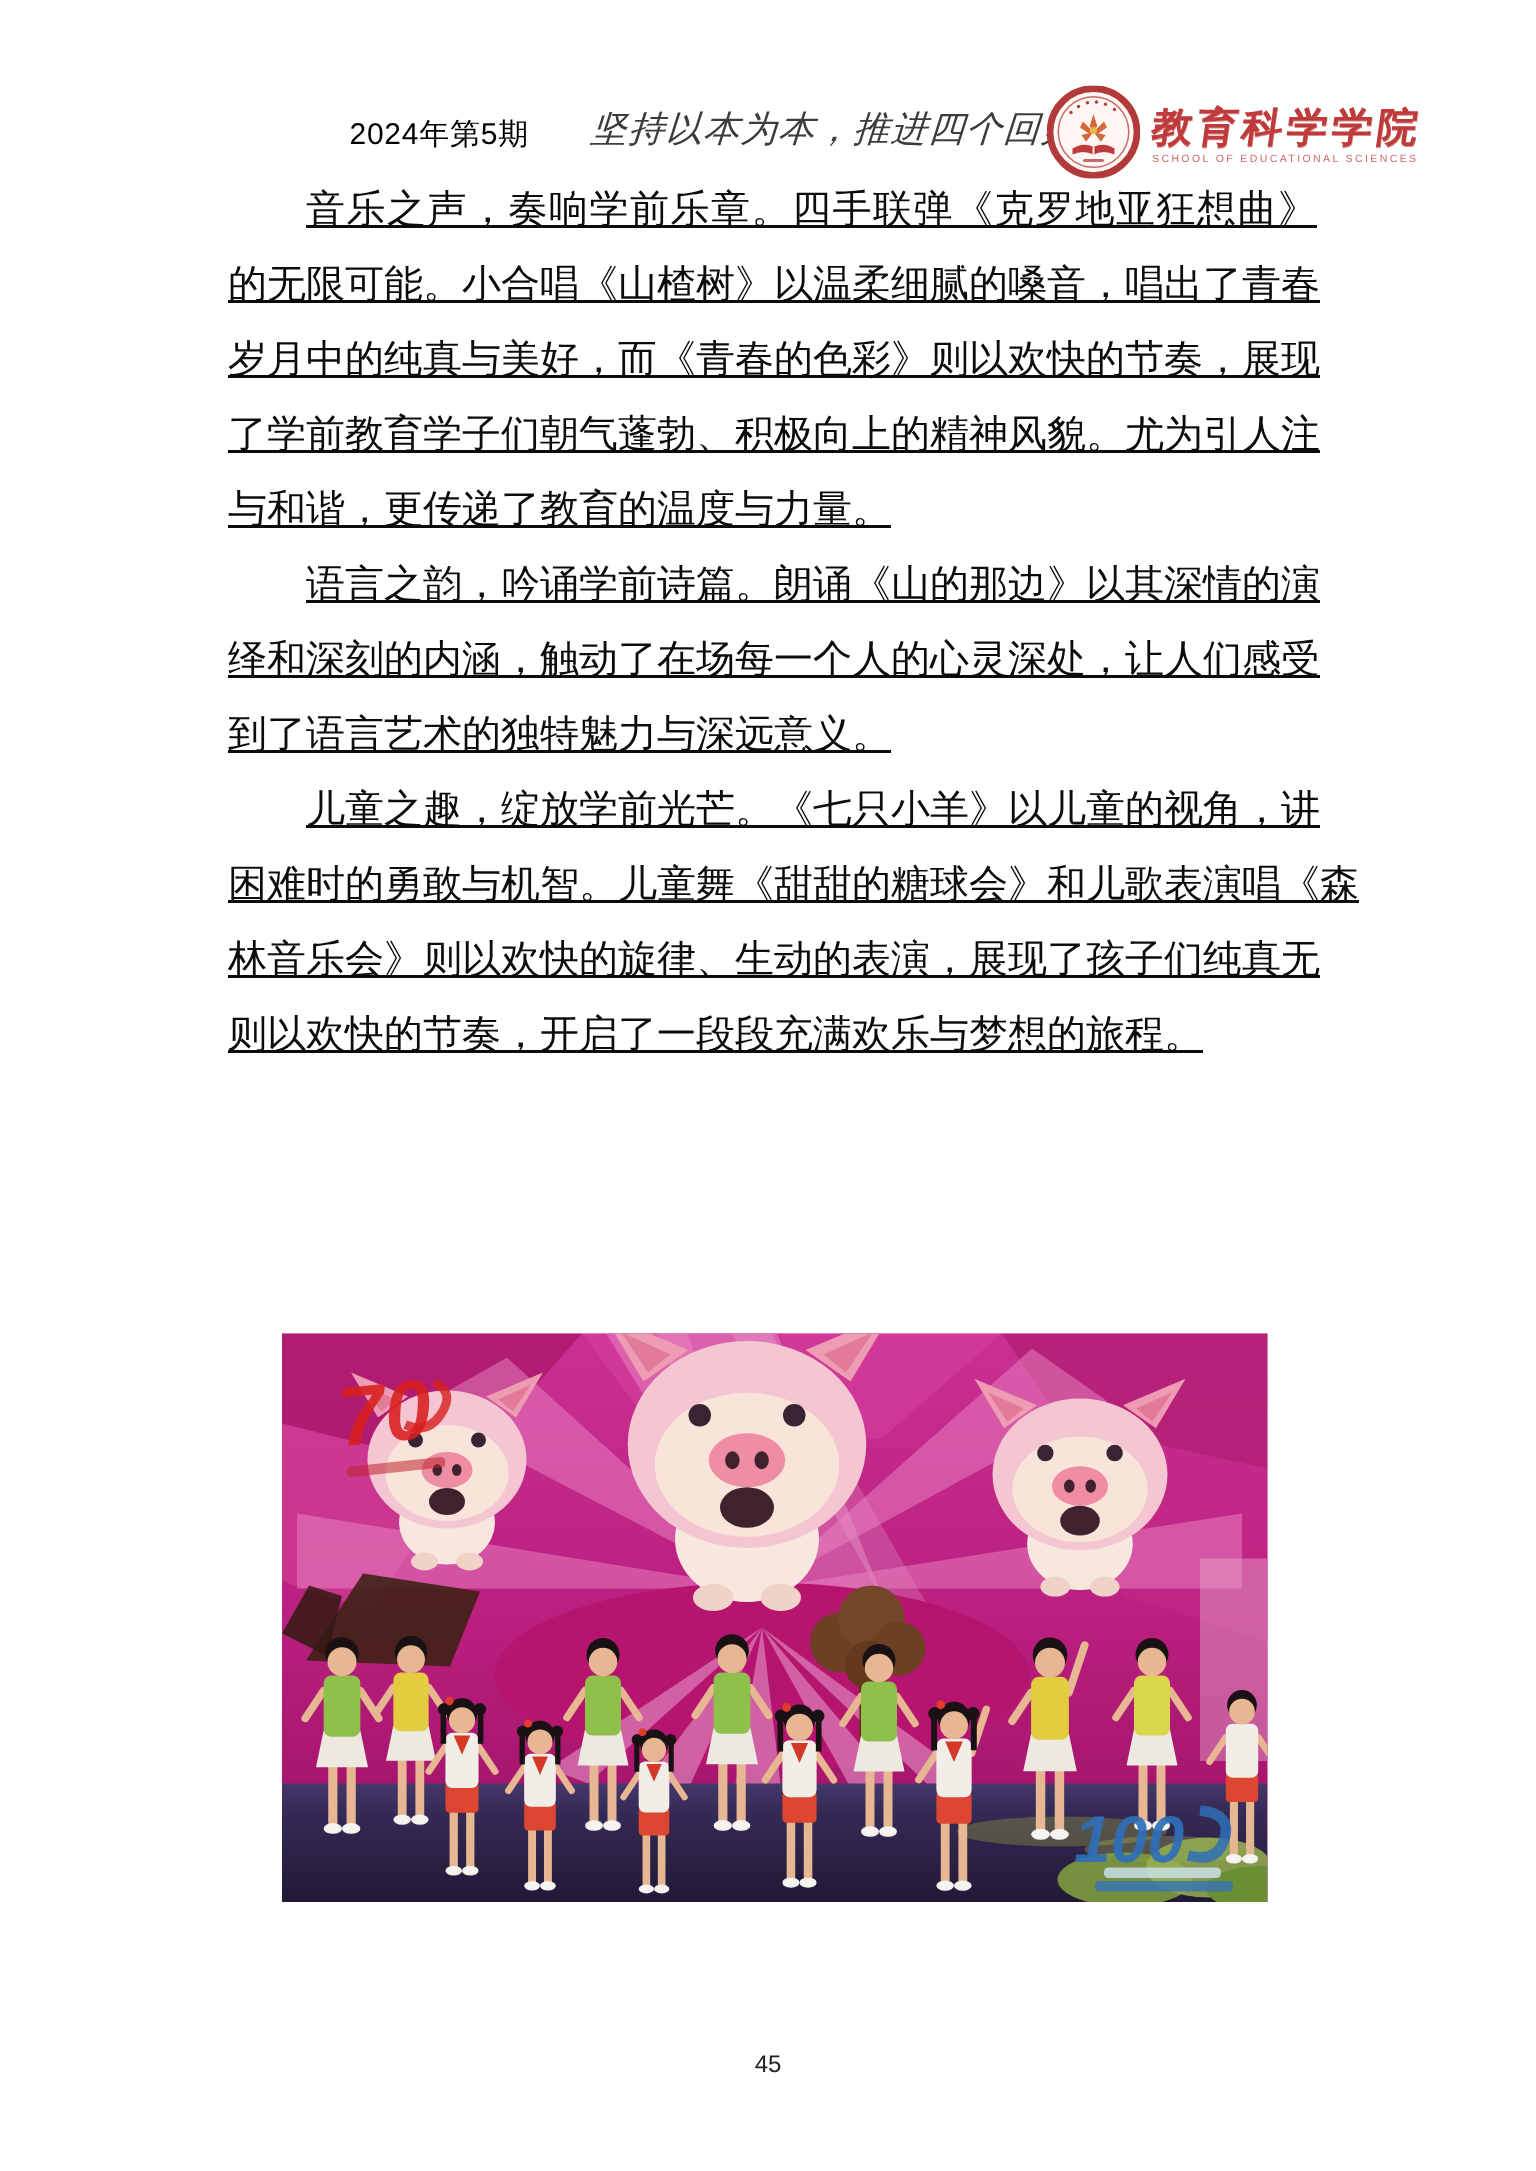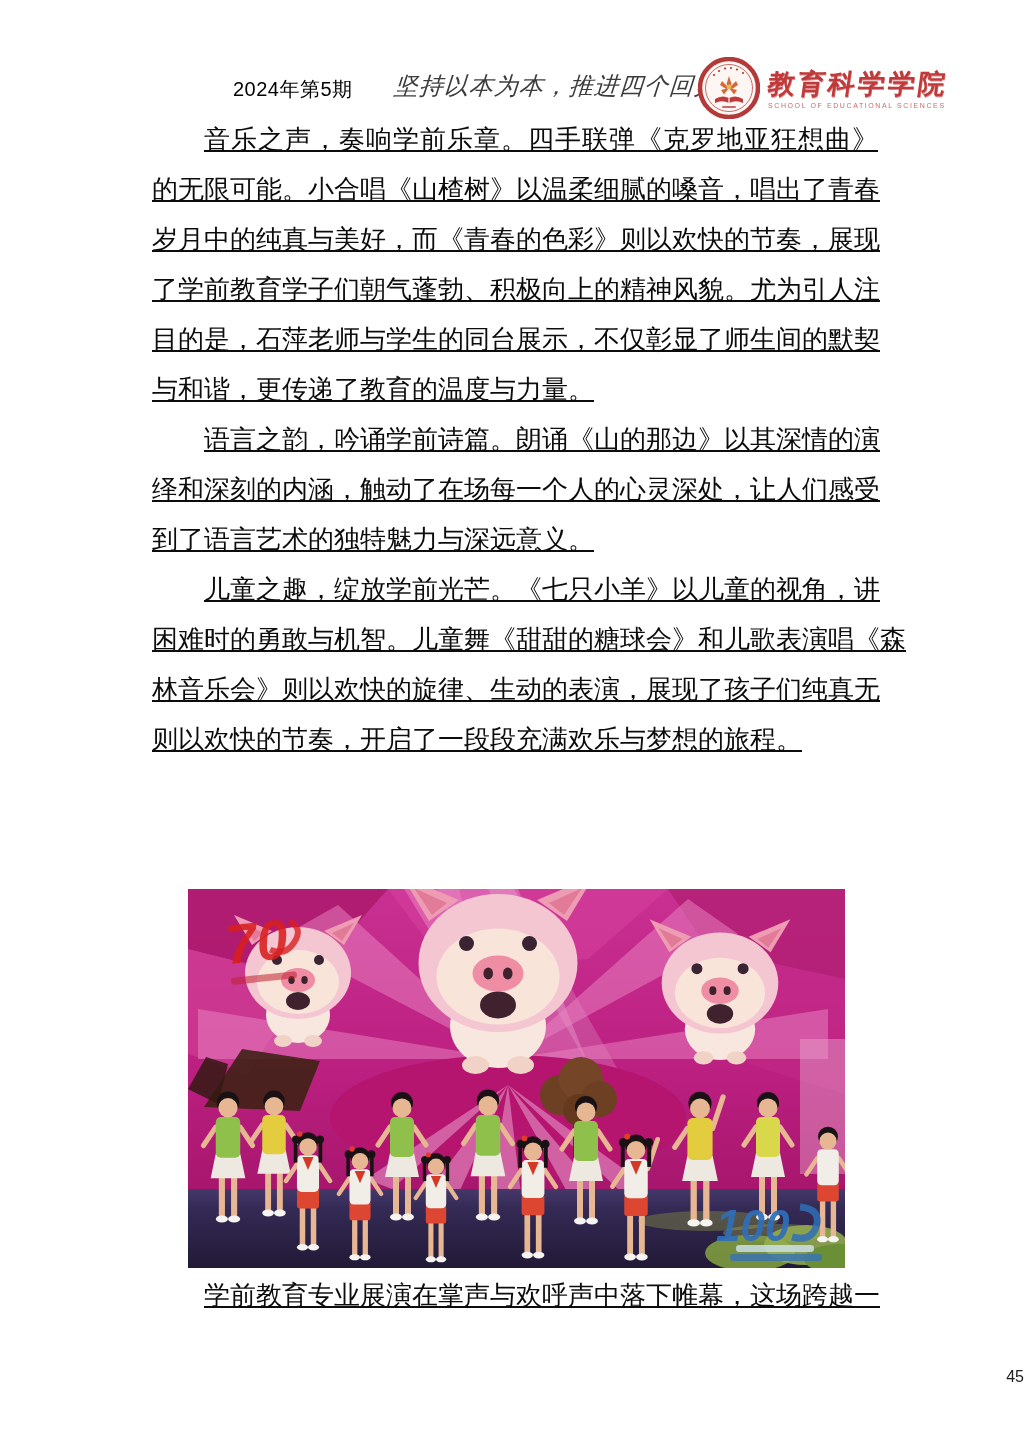--- a/index.html
+++ b/index.html
@@ -40,21 +40,21 @@
   .line.indent { text-indent:52px; }
   .line.last { text-align-last:left; }
   
   .photo {
     position:absolute; left:188px; top:889px; width:657px; height:379px;
     overflow:hidden; background:#c02587;
   }
   .photo svg { display:block; width:657px; height:379px; }
   
   .pageno {
-    position:absolute; left:0; top:1368px; width:100%; text-align:right;
+    position:absolute; left:0; top:1368px; width:100%; text-align:center;
     font-family:"Liberation Sans","DejaVu Sans",sans-serif;
     font-size:16px; color:#222;
   }
 </style>
 </head>
 <body>
 
 <div class="hdr-issue">2024年第5期</div>
 <div class="hdr-slogan">坚持以本为本，推进四个回归</div>
 
@@ -92,21 +92,20 @@
     <span class="hdr-logo-cn">教育科学学院</span>
     <span class="hdr-logo-en">SCHOOL OF EDUCATIONAL SCIENCES</span>
   </span>
 </div>
 
 <div class="bodytext" id="text-upper">
     <div class="line indent">音乐之声，奏响学前乐章。四手联弹《克罗地亚狂想曲》</div>
     <div class="line">的无限可能。小合唱《山楂树》以温柔细腻的嗓音，唱出了青春</div>
     <div class="line">岁月中的纯真与美好，而《青春的色彩》则以欢快的节奏，展现</div>
     <div class="line">了学前教育学子们朝气蓬勃、积极向上的精神风貌。尤为引人注</div>
-    <div class="line">目的是，石萍老师与学生的同台展示，不仅彰显了师生间的默契</div>
     <div class="line last">与和谐，更传递了教育的温度与力量。</div>
     <div class="line indent">语言之韵，吟诵学前诗篇。朗诵《山的那边》以其深情的演</div>
     <div class="line">绎和深刻的内涵，触动了在场每一个人的心灵深处，让人们感受</div>
     <div class="line last">到了语言艺术的独特魅力与深远意义。</div>
     <div class="line indent">儿童之趣，绽放学前光芒。《七只小羊》以儿童的视角，讲</div>
     <div class="line">困难时的勇敢与机智。儿童舞《甜甜的糖球会》和儿歌表演唱《森</div>
     <div class="line">林音乐会》则以欢快的旋律、生动的表演，展现了孩子们纯真无</div>
     <div class="line last">则以欢快的节奏，开启了一段段充满欢乐与梦想的旅程。</div>
   </div>
 
@@ -397,16 +396,15 @@
     <g>
       <text x="528" y="352" font-family="Liberation Sans, DejaVu Sans, sans-serif" font-size="44" font-weight="bold" font-style="italic" fill="#2f6fb8" opacity="0.92">100</text>
       <path d="M612 318 q22 2 16 20 q-5 15 -24 10" fill="none" stroke="#2f6fb8" stroke-width="7" opacity="0.85"></path>
       <rect x="548" y="356" width="78" height="7" rx="3" fill="#cfe2f3" opacity="0.8"></rect>
       <rect x="542" y="365" width="92" height="7" rx="3" fill="#3a74b0" opacity="0.85"></rect>
     </g>
   </svg>
 </div>
 
 <div class="bodytext" id="text-lower">
-    <div class="line indent">学前教育专业展演在掌声与欢呼声中落下帷幕，这场跨越一</div>
   </div>
 
 <div class="pageno">45</div>
 
 </body></html>

